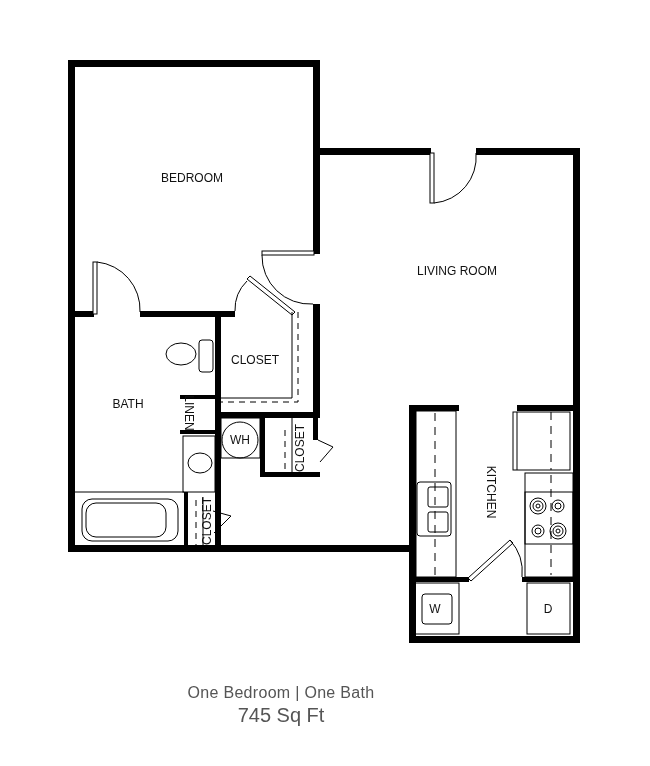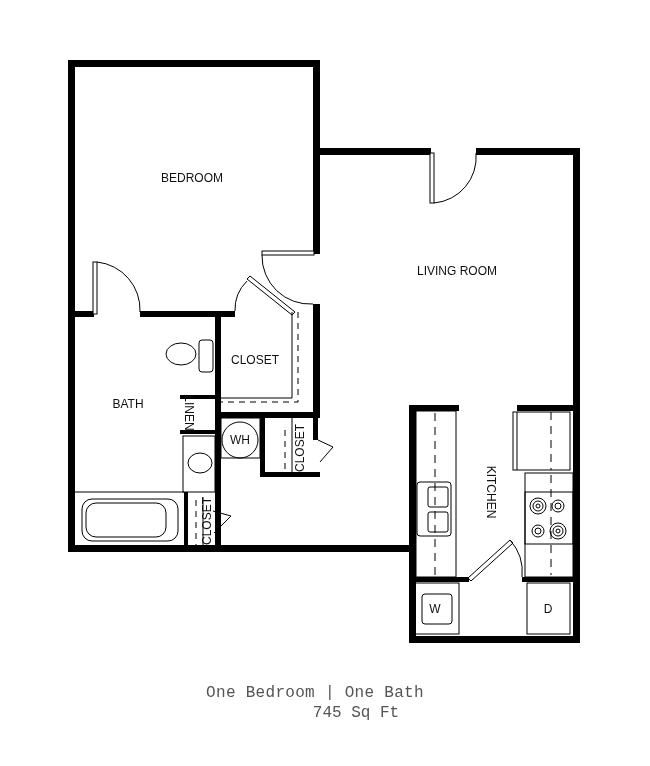--- a/index.html
+++ b/index.html
@@ -1,21 +1,21 @@
 <!DOCTYPE html>
 <html><head>
 <meta charset="utf-8">
 <style>
   html, body { margin:0; padding:0; background:#ffffff; }
   body { width:650px; height:766px; position:relative; overflow:hidden; font-family:"Liberation Sans", sans-serif; }
   #plan { position:absolute; left:0; top:0; width:650px; height:766px; }
   .room-label { font-family:"Liberation Sans", sans-serif; font-size:12px; fill:#111; }
-  .caption { position:absolute; left:0; width:562px; text-align:center; color:#555; font-family:Liberation Mono, monospace; font-weight:300;margin-left:34px; }
+  .caption { position:absolute; left:0; width:562px; text-align:center; color:#555; font-family:Liberation Sans, sans-serif; font-weight:300; }
   #cap1 { top:684px; font-size:16px; letter-spacing:0.3px; }
-  #cap2 { top:704px; font-size:16px;padding-left:41px; }
+  #cap2 { top:704px; font-size:20px; }
 </style>
 </head>
 <body>
 
 <svg id="plan" viewBox="0 0 650 766" xmlns="http://www.w3.org/2000/svg">
   <g fill="#000">
 
     <rect x="68" y="60" width="252" height="7"></rect>
 
     <rect x="68" y="60" width="7" height="492"></rect>

